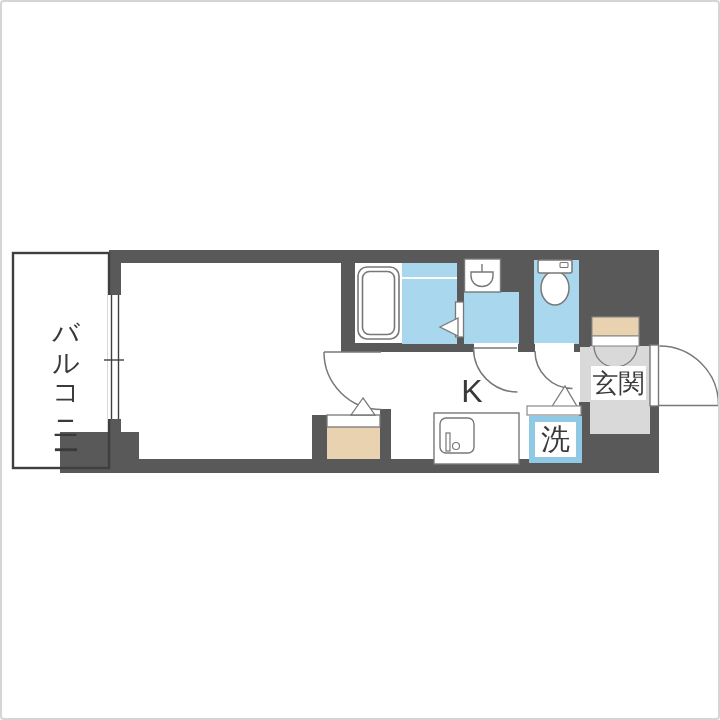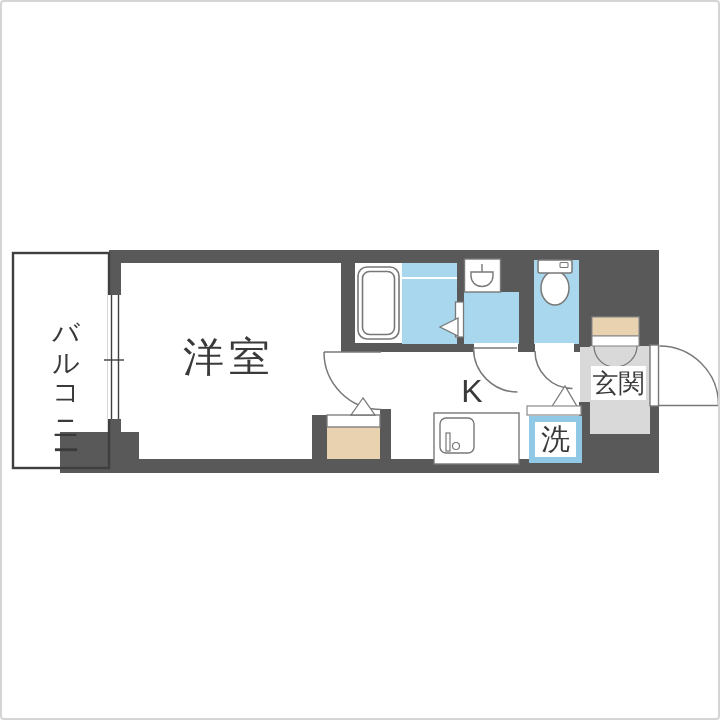--- a/index.html
+++ b/index.html
@@ -135,21 +135,20 @@
 
     <g fill="none" stroke="#787878" stroke-width="1.5">
       <rect x="648" y="343" width="8.5" height="61" fill="#ffffff" stroke-width="1.4"></rect>
       <path d="M657.5,344 A59,59 0 0 1 716.5,403"></path>
       <line x1="657" y1="403.5" x2="716.5" y2="403.5"></line>
     </g>
   </svg>
 
   <div class="lbl lbl-vert" style="left:36px;top:271px;width:56px;height:195px;font-size:27px">バルコニー</div>
 
-  <div class="lbl" style="left:166px;top:332px;width:122px;height:46px;font-size:41px;letter-spacing:5px;font-weight:500">洋室</div>
 
   <div class="lbl" style="left:452px;top:372px;width:36px;height:34px;font-size:32px">K</div>
 
   <div class="lbl genkan-lbl" style="left:589px;top:364px;width:55px;height:34px;font-size:26px;font-weight:400">玄関</div>
 
   <div class="laundry-box">
     <span class="laundry-inner"></span>
     <span class="laundry-char">洗</span>
   </div>
 

